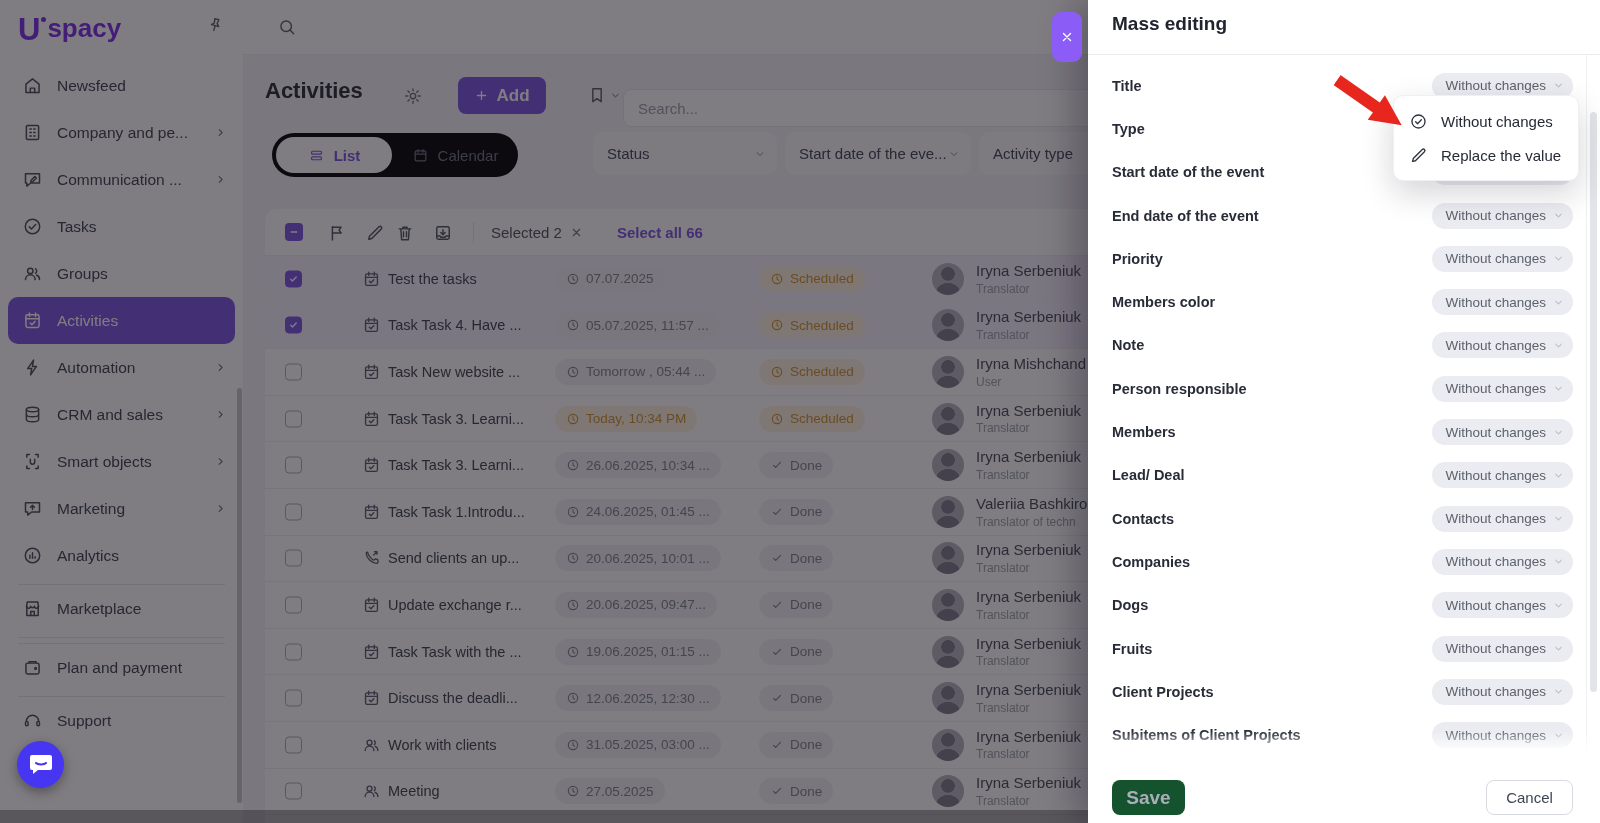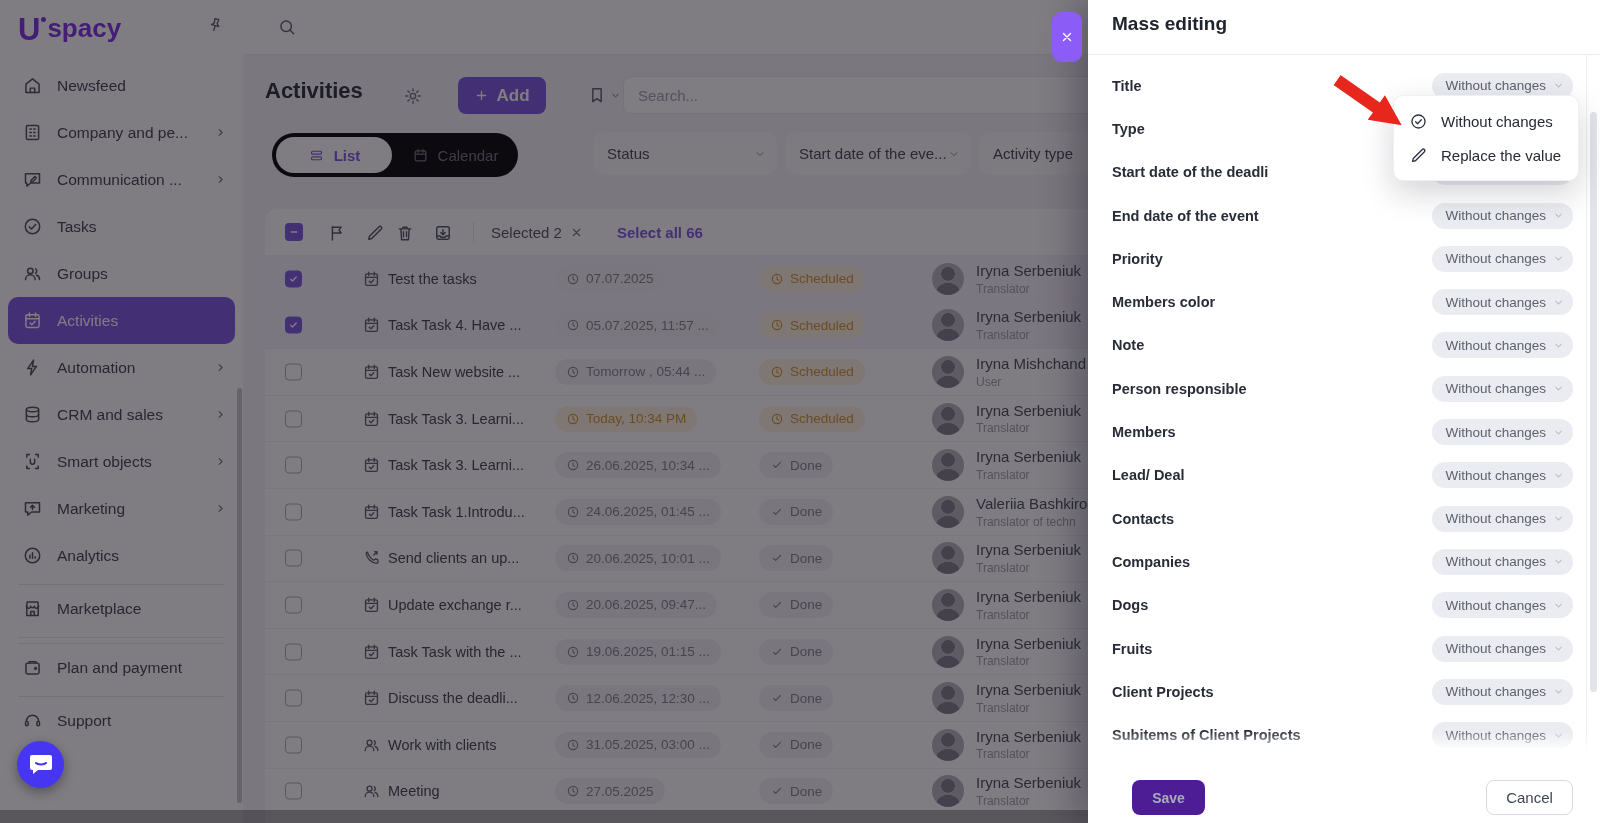--- a/index.html
+++ b/index.html
@@ -30,21 +30,21 @@
   .main{position:absolute;left:243px;top:0;width:845px;height:823px;background:#f3f3f6;overflow:hidden;}
   .topbar{position:absolute;left:0;top:0;width:845px;height:55px;background:#fff;border-bottom:1px solid #ededf0;}
   .top-search{position:absolute;left:34px;top:17px;color:#555b66;}
   .pg-title{position:absolute;left:22px;top:78px;font-size:22px;font-weight:700;color:#262a33;}
   .gear-btn{position:absolute;left:160px;top:86px;color:#6b717c;cursor:pointer;}
   .add-btn{position:absolute;left:215px;top:77px;width:88px;height:37px;border-radius:8px;background:var(--accent);
            color:#fff;font-size:17px;font-weight:600;display:flex;align-items:center;justify-content:center;gap:7px;cursor:pointer;}
   .add-btn .ic{width:15px;height:15px;stroke-width:2.1;}
   .bm-btn{position:absolute;left:344px;top:85px;display:flex;align-items:center;gap:3px;color:#565b66;cursor:pointer;}
   .bm-btn .chev .ic{width:11px;height:11px;stroke-width:2;}
-  .search-input{position:absolute;left:380px;top:76px;width:600px;height:38px;border:1px solid #e8e8ec;border-radius:8px;
+  .search-input{position:absolute;left:380px;top:89px;width:600px;height:38px;border:1px solid #e8e8ec;border-radius:8px;
                 background:#fff;padding:0 14px;font-size:15px;color:#333;font-family:inherit;outline:none;}
   .search-input::placeholder{color:#9aa0ab;}
 
   .tabs{position:absolute;left:29px;top:133px;width:246px;height:44px;background:#000000;border-radius:22px;}
   .tab{position:absolute;top:0;height:44px;display:flex;align-items:center;justify-content:center;gap:9px;
        font-size:15px;color:#6b7280;cursor:pointer;}
   .tab .ic{width:17px;height:17px;}
   .tab.active{top:4px;height:36px;background:#fff;border-radius:18px;color:var(--accent);font-weight:600;box-shadow:0 1px 3px rgba(20,20,40,.10);}
   .tab-list{left:4px;width:116px;}
   .tab-cal{left:122px;width:122px;}
@@ -112,22 +112,22 @@
   .f-label{position:absolute;left:24px;top:50%;transform:translateY(-50%);font-size:14.5px;font-weight:600;color:#272c37;white-space:nowrap;}
   .f-pill{position:absolute;right:27px;top:50%;transform:translateY(-50%);height:26px;border-radius:13px;background:#ebecf1;
           display:inline-flex;align-items:center;padding:0 27px 0 13px;font-size:13.5px;color:#5c626d;cursor:pointer;white-space:nowrap;}
   .f-pill .p-chev{position:absolute;right:9px;color:#9aa0ab;}
   .f-pill .p-chev .ic{width:11px;height:11px;stroke-width:2;}
   .panel-scroll-track{position:absolute;right:0;top:55px;width:14px;height:768px;background:#fff;border-left:1px solid #eef0f2;}
   .panel-scroll-thumb{position:absolute;right:3px;top:57px;width:7px;height:580px;border-radius:4px;background:#e2e4e9;cursor:pointer;}
   .panel-footer{position:absolute;left:0;bottom:0;width:512px;height:70px;background:#fff;}
   .panel-footer::before{content:"";position:absolute;left:0;top:-22px;width:100%;height:22px;
                         background:linear-gradient(to bottom,rgba(255,255,255,0),#fff);}
-  .save-btn{position:absolute;left:24px;top:27px;width:73px;height:35px;border-radius:8px;background:#4c1d95;color:#a9aeb9;
-            font-size:14px;font-weight:600;display:flex;align-items:center;justify-content:center;cursor:default;margin-left:20px;}
+  .save-btn{position:absolute;left:24px;top:27px;width:73px;height:35px;border-radius:8px;background:#14532d;color:#a9aeb9;
+            font-size:19px;font-weight:600;display:flex;align-items:center;justify-content:center;cursor:default;}
   .cancel-btn{position:absolute;right:27px;top:27px;width:87px;height:35px;border-radius:8px;background:#fff;border:1px solid #d7dae0;
               color:#3e4552;font-size:15px;display:flex;align-items:center;justify-content:center;cursor:pointer;}
 
   
   .menu{position:absolute;left:1393px;top:95px;width:186px;background:#fff;border:1px solid #f0f0f3;border-radius:10px;
         box-shadow:0 12px 32px rgba(18,14,40,.18);z-index:70;padding:8px 0;}
   .menu-item{height:34px;display:flex;align-items:center;gap:13px;padding:0 15px;font-size:15px;color:#252a35;cursor:pointer;}
   .menu-item .m-ic{color:#2e3440;}
   .menu-item .m-ic .ic{width:19px;height:19px;}
 
@@ -936,21 +936,21 @@
           <span class="f-pill">
             <span>Without changes</span>
             <span class="p-chev">
               <svg class="ic" viewBox="0 0 24 24">
                 <path d="M6 9.5 12 15l6-5.5"></path>
               </svg>
             </span>
           </span>
         </div>
         <div class="field">
-          <span class="f-label">Start date of the deadli</span>
+          <span class="f-label">Start date of the event</span>
           <span class="f-pill">
             <span>Without changes</span>
             <span class="p-chev">
               <svg class="ic" viewBox="0 0 24 24">
                 <path d="M6 9.5 12 15l6-5.5"></path>
               </svg>
             </span>
           </span>
         </div>
         <div class="field">

